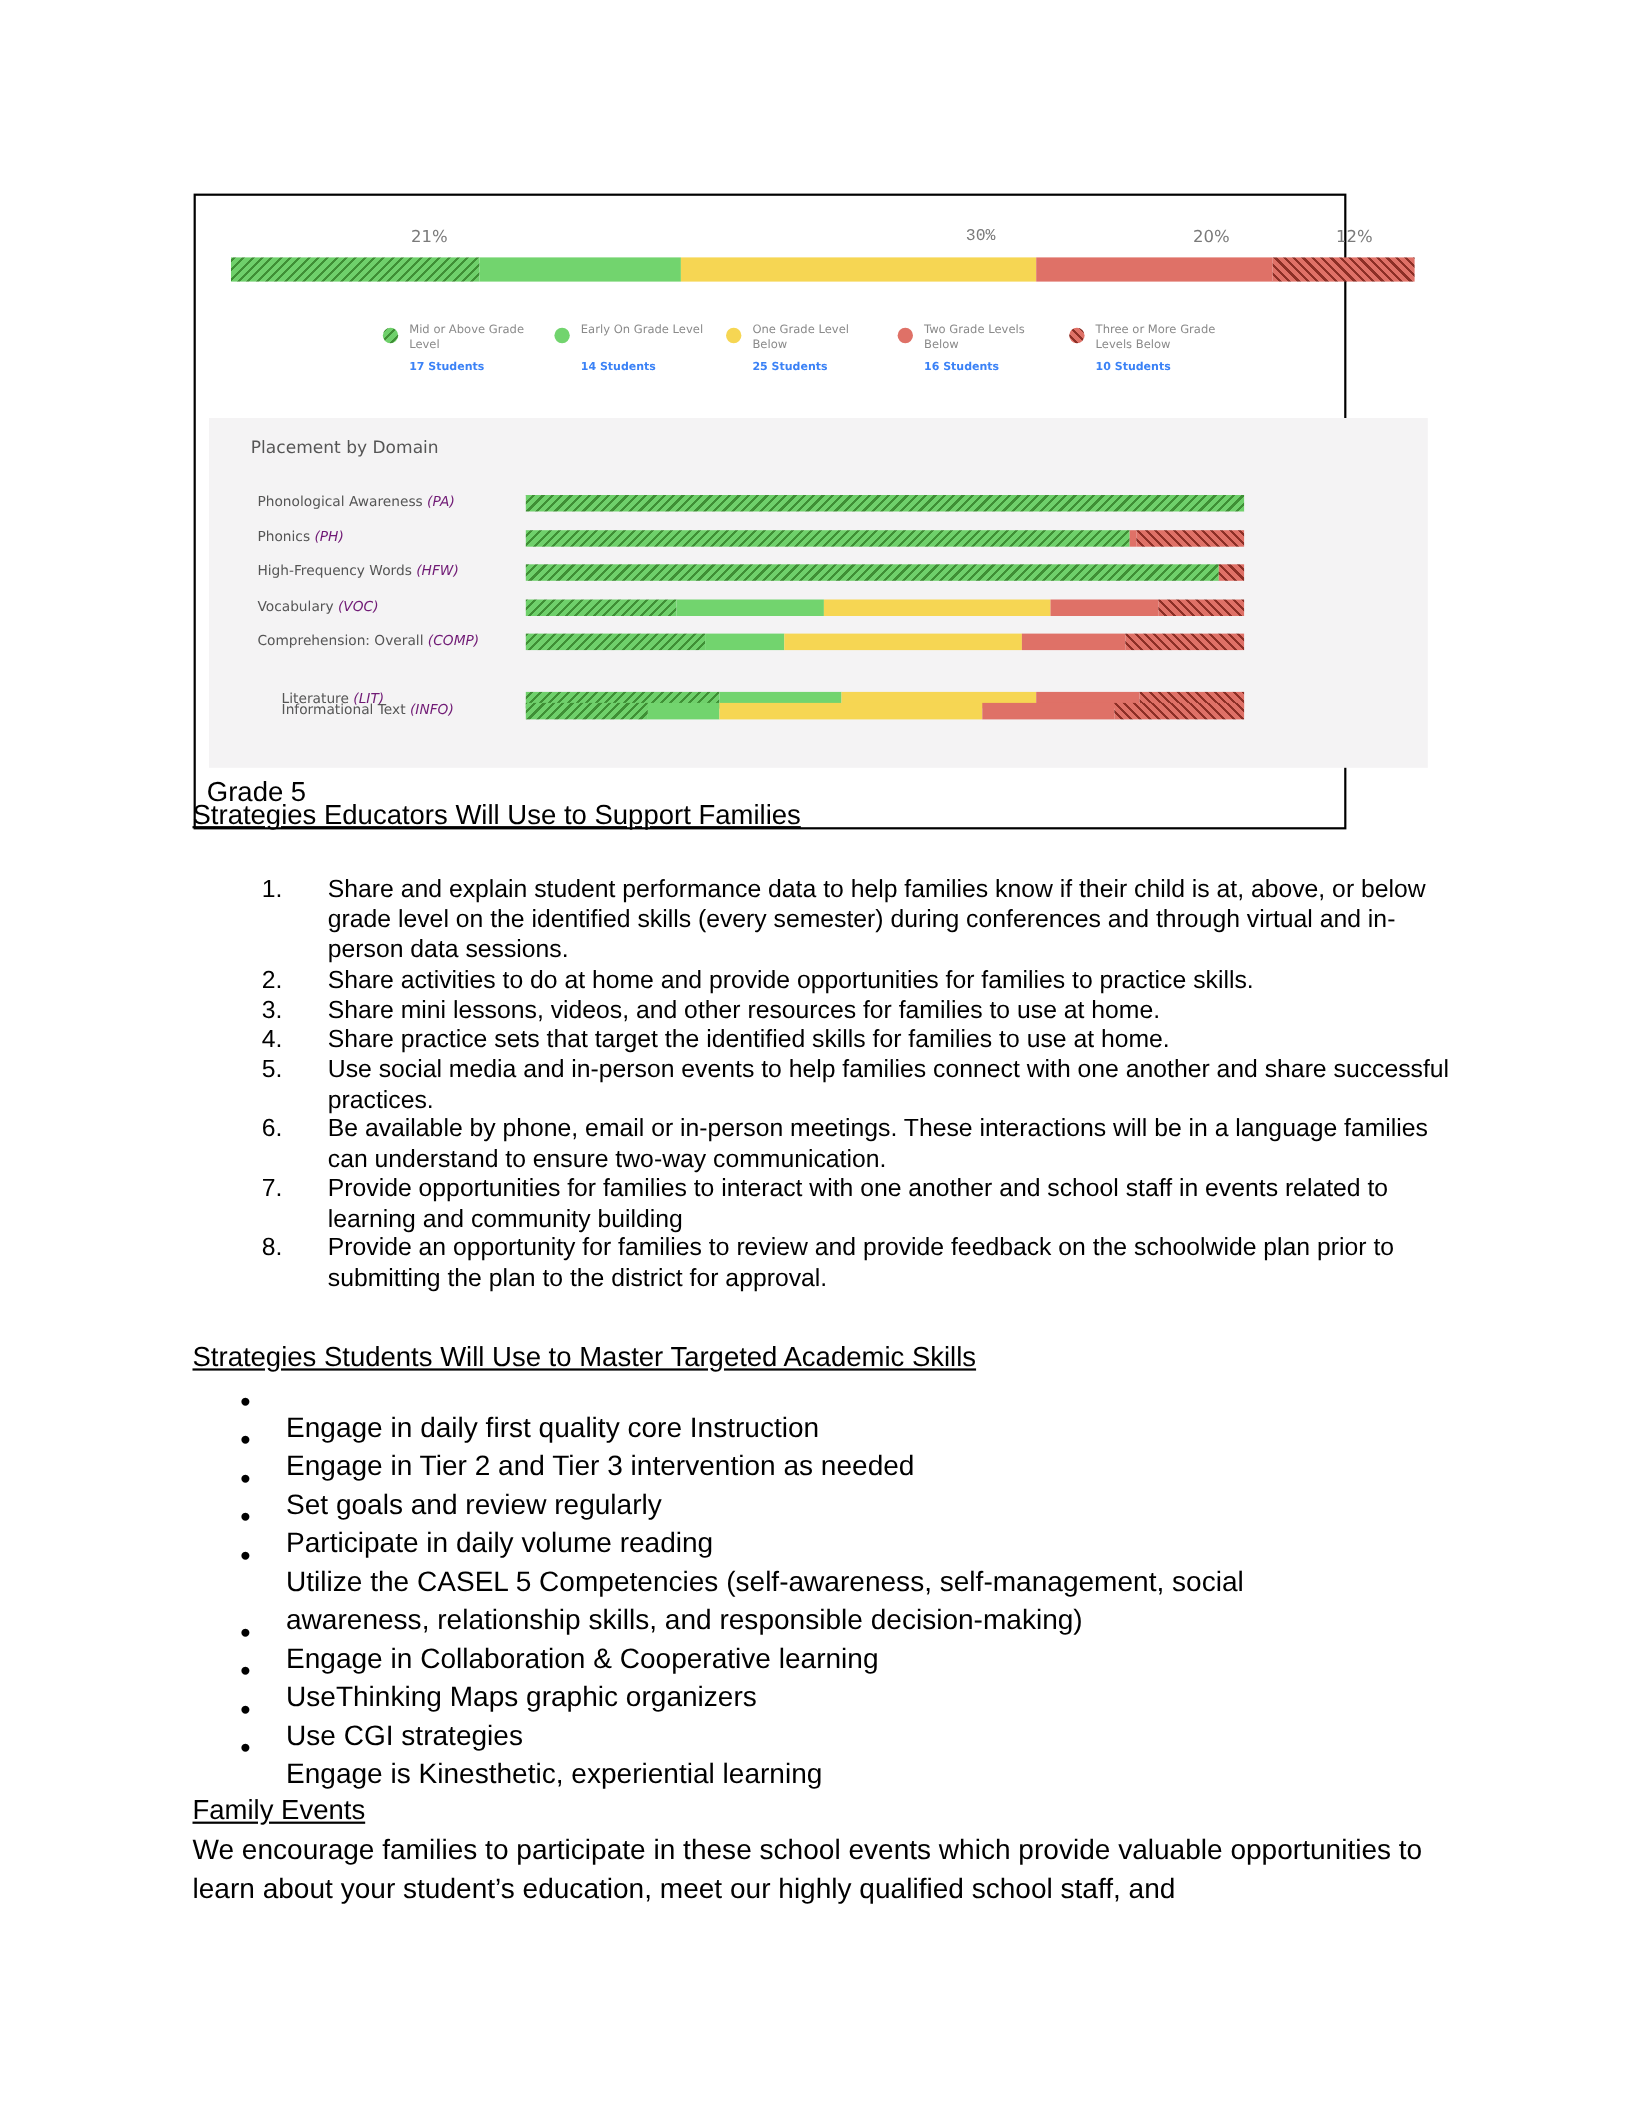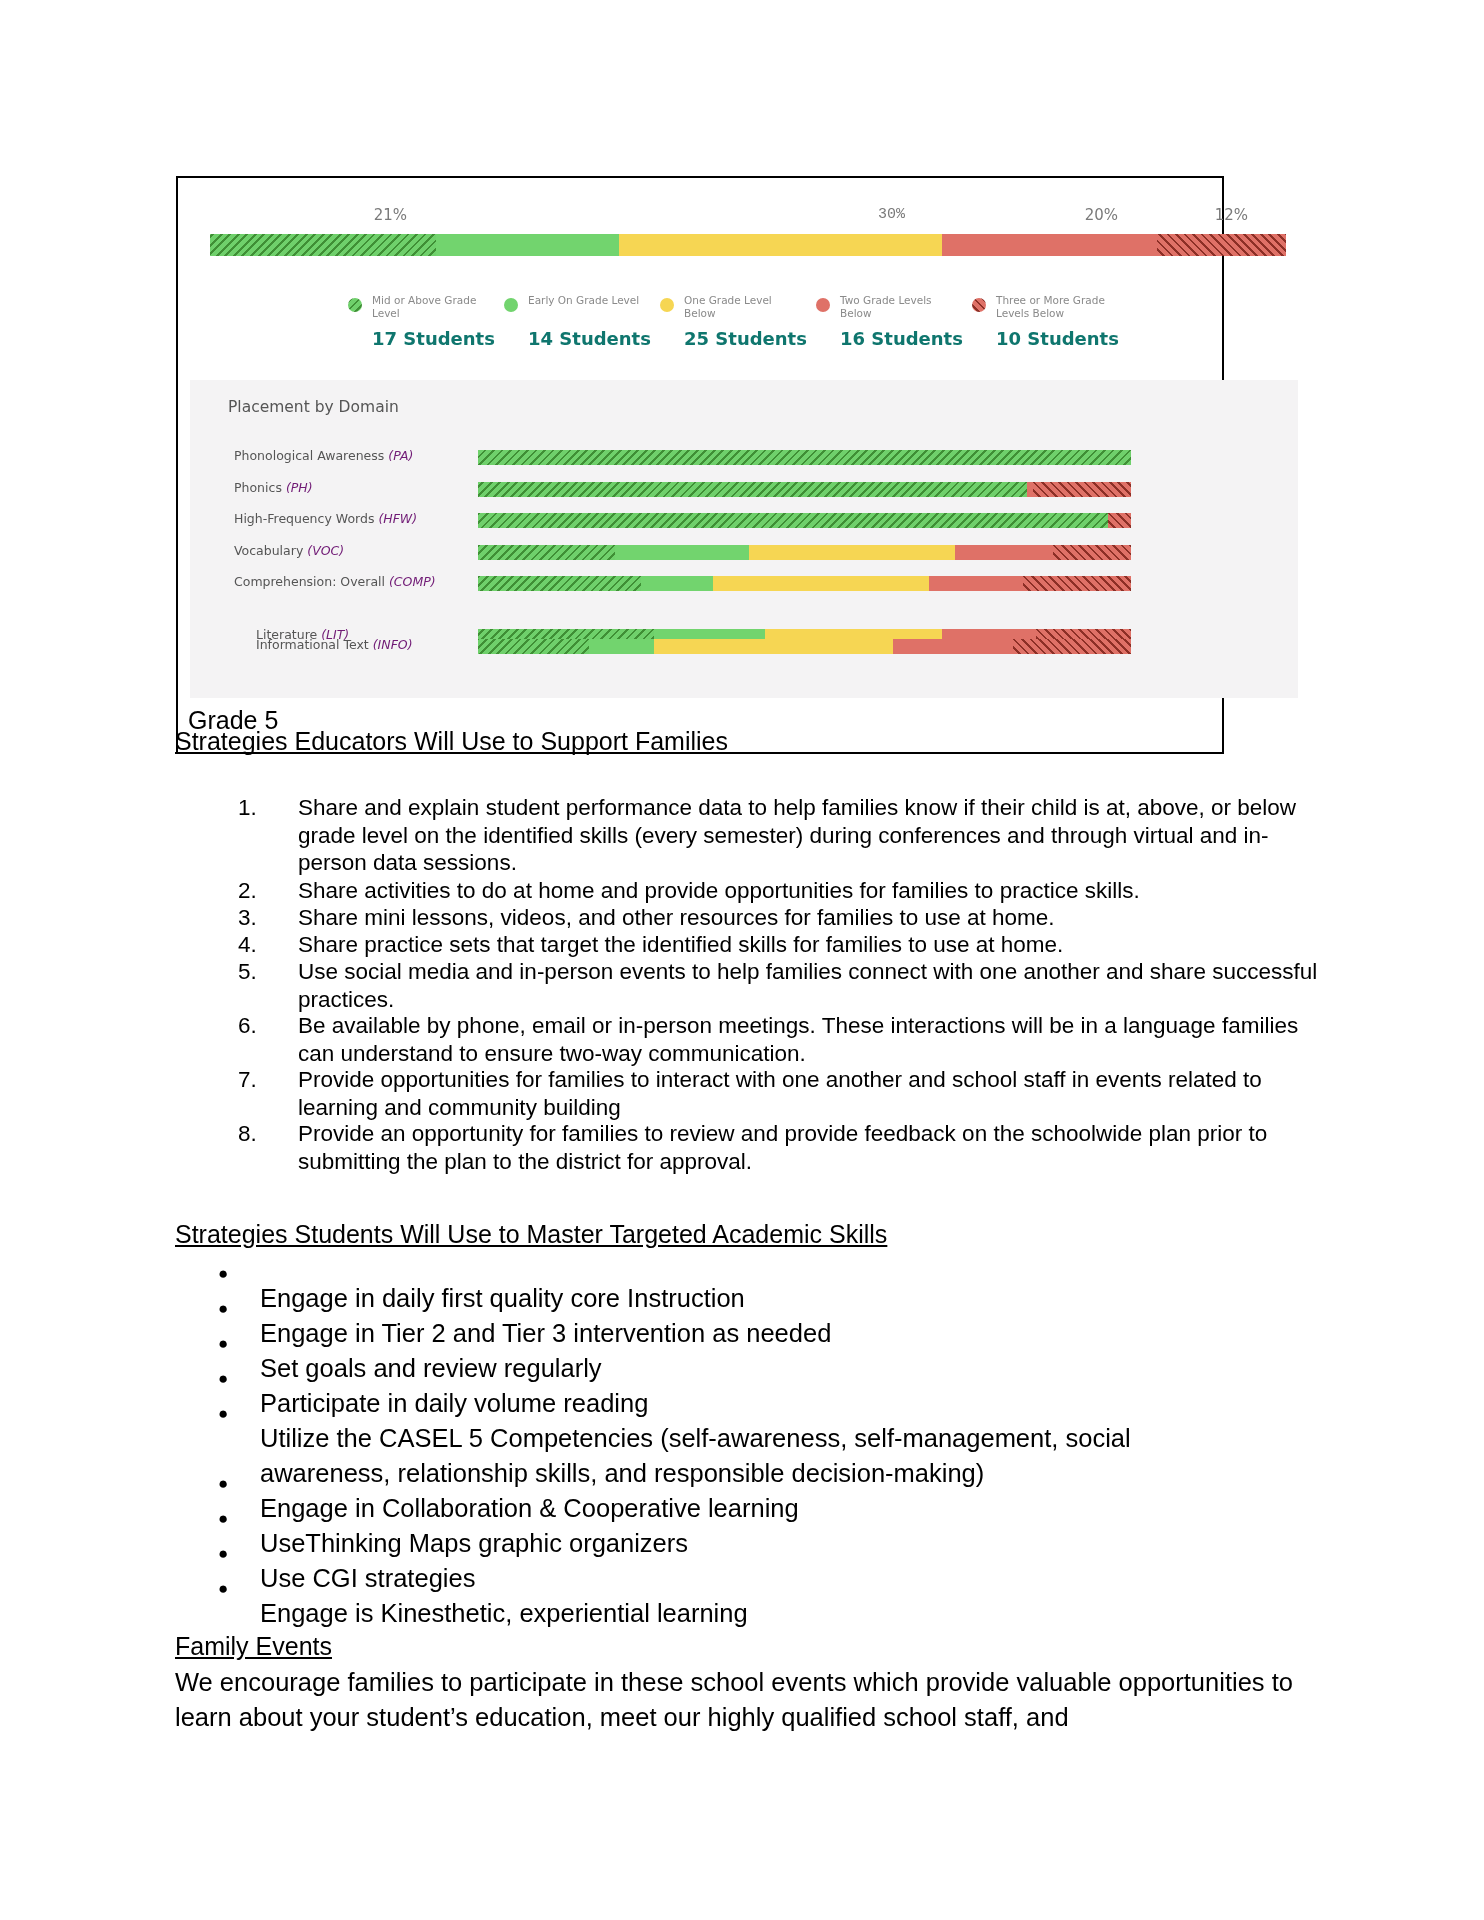--- a/index.html
+++ b/index.html
@@ -20,21 +20,21 @@
   .solid-yellow { background: #f6d653; }
   .solid-red { background: #df7167; }
   .hatch-red { background: repeating-linear-gradient(45deg, #df7167 0 4px, #8c2f26 4px 6px); }
 
   .legend { position: absolute; left: 170px; top: 116px; display: flex; }
   .legend-item { width: 156px; position: relative; }
   .legend-dot { position: absolute; left: 0; top: 4px; width: 14px; height: 14px; border-radius: 50%; }
   .legend-label { margin-left: 24px; font-family: "DejaVu Sans", sans-serif; font-size: 10.5px;
                   color: #8a8a8a; line-height: 13px; width: 120px; height: 28px; }
   .legend-count { margin-left: 24px; margin-top: 6px; font-family: "DejaVu Sans", sans-serif;
-                  font-size: 18px; font-weight: bold; color: #0f766e; }
+                  font-size: 10px; font-weight: bold; color: #3b82f6; }
 
   .domain-panel { position: absolute; left: 12px; top: 202px; width: 1108px; height: 318px;
                   background: #f4f3f4; }
   .domain-title { position: absolute; left: 38px; top: 18px; font-family: "DejaVu Sans", sans-serif;
                   font-size: 15.5px; color: #555; }
   .domain-row { position: absolute; left: 0; width: 100%; height: 16px; }
   .domain-label { position: absolute; left: 44px; top: -2px; font-family: "DejaVu Sans", sans-serif;
                   font-size: 12.5px; color: #555; white-space: nowrap; }
   .domain-label.sub { left: 66px; }
   .domain-label .abbr { font-style: italic; color: #701a75; }

